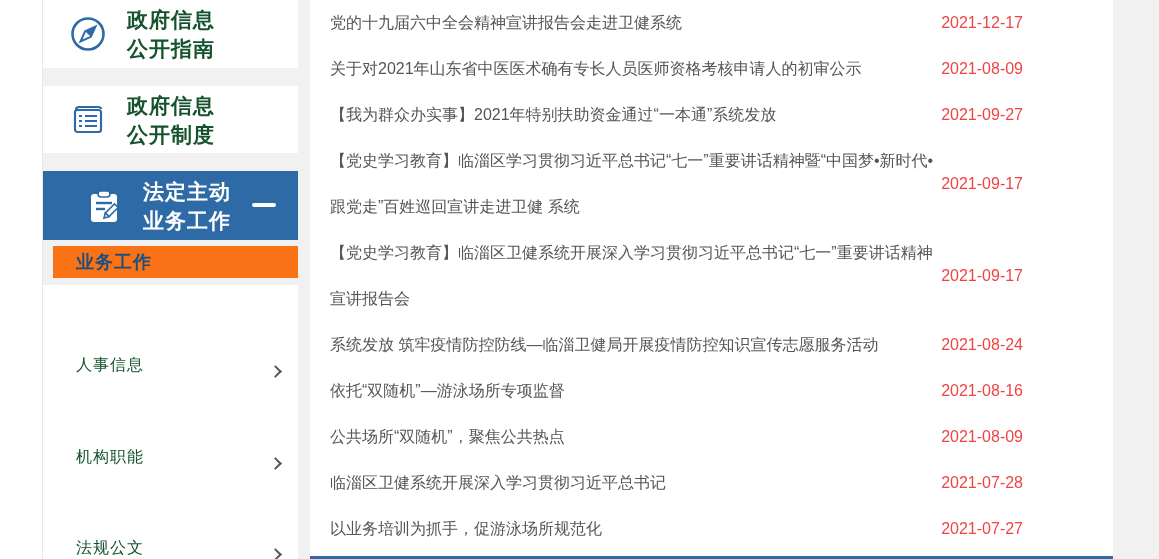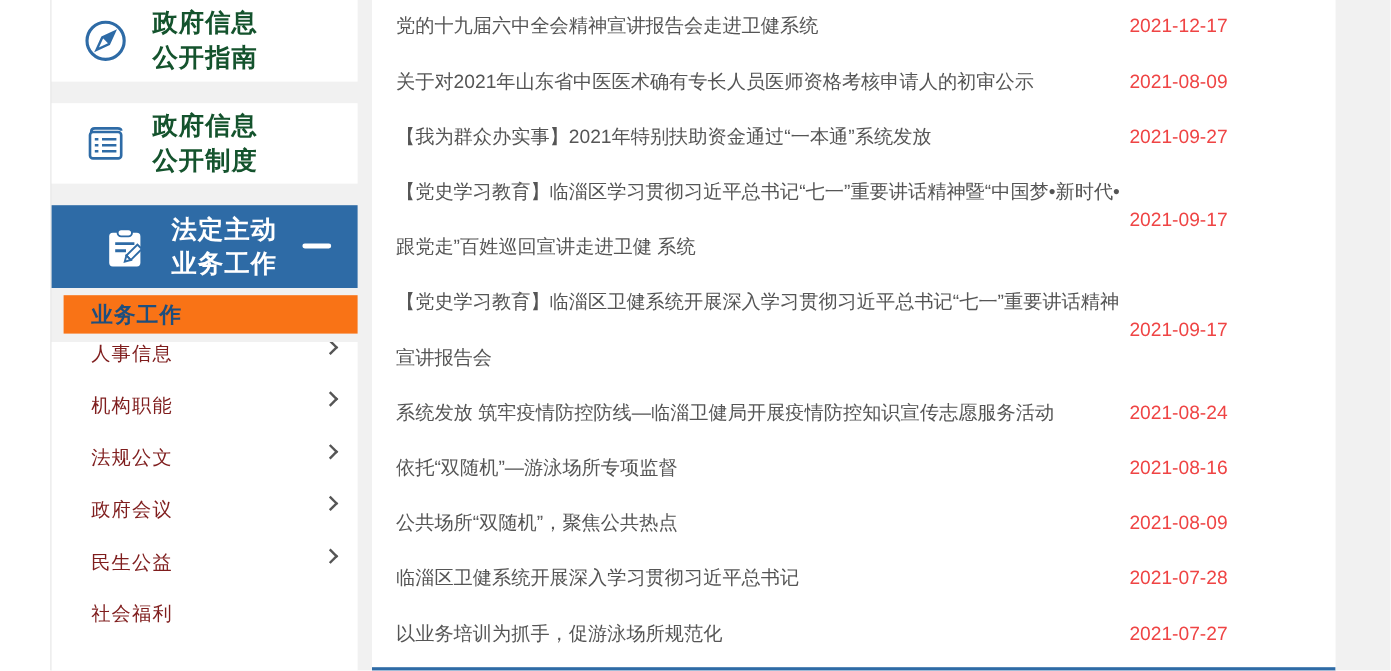--- a/index.html
+++ b/index.html
@@ -27,22 +27,22 @@
   .active-bar {
     position:absolute; left:10px; top:246px; width:245px; height:32px;
     background:#f97316; color:#1d4e7e; font-size:18px; font-weight:bold;
     display:flex; align-items:center; padding-left:23px; letter-spacing:1px;
   }
   .menu-card {
     position:absolute; left:0; top:285px; width:255px; height:274px;
     background:#ffffff; overflow:hidden;
   }
   .menu-item {
-    height:43.4px; display:flex; align-items:flex-start;
-    padding:0 18px 0 33px; color:#7f1d1d; font-size:16px; cursor:pointer;
+    height:43.4px; display:flex; align-items:flex-end;
+    padding:0 18px 0 33px; color:#14532d; font-size:16px; cursor:pointer;margin-top:48px;
   }
   .menu-item .label { flex:1; letter-spacing:1px; }
   .chevron {
     width:9px; height:9px; border-top:2px solid #555; border-right:2px solid #555;
     transform:rotate(45deg); flex:0 0 9px;
   }
 
   
   .content-region {
     position:absolute; left:310px; top:0; width:726px; height:559px; background:#ffffff;

